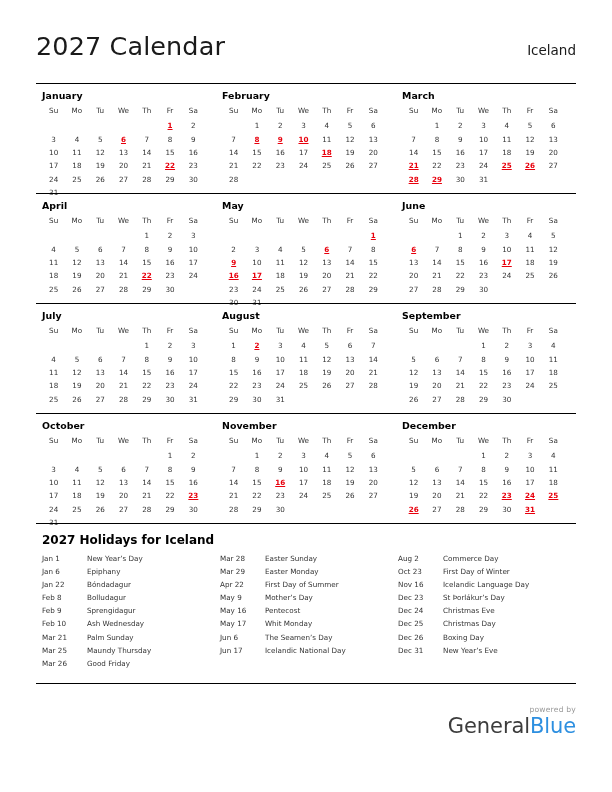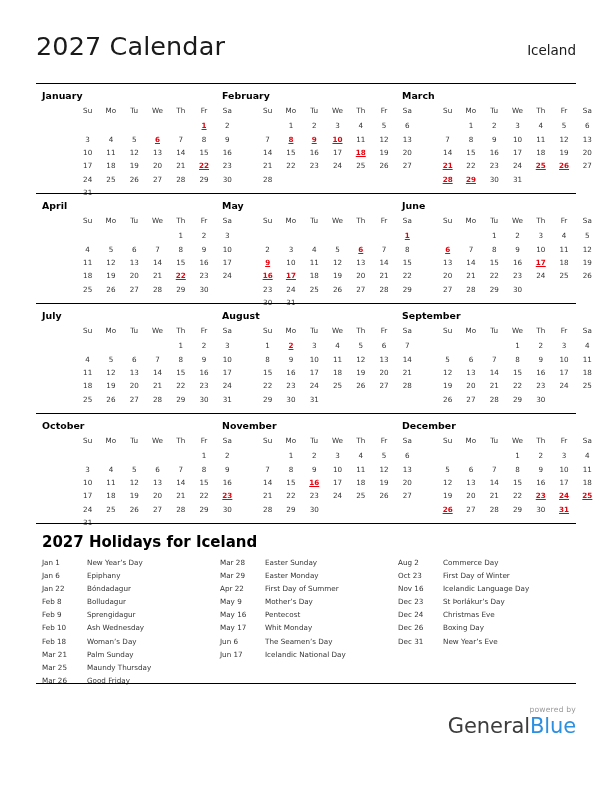--- a/index.html
+++ b/index.html
@@ -72,21 +72,20 @@
     font-size: 9.4px;
     font-weight: bold;
     color: #000000;
     margin: 2px 0 5px 0;
     letter-spacing: 0.05px;
   }
   table.mtable {
     border-collapse: collapse;
     width: 163px;
     table-layout: fixed;
-    margin-left: 34px;
   }
   table.mtable th {
     font-size: 7.2px;
     font-weight: normal;
     color: #333333;
     text-align: center;
     padding: 0 0 4px 0;
     width: 23.2px;
     height: 11px;
   }
@@ -110,21 +109,21 @@
   
   .hol-section {
     position: absolute;
     left: 36px;
     top: 523px;
     width: 540px;
     border-top: 1.1px solid #000000;
     padding-top: 9px;
   }
   .hol-title {
-    font-size: 15px;
+    font-size: 12px;
     font-weight: bold;
     color: #000000;
     margin: 0 0 7px 6px;
   }
   .hol-cols {
     display: flex;
     margin-left: 6px;
   }
   .hol-col { width: 180px; }
   .hol-row {
@@ -998,24 +997,20 @@
           </div>
           <div class="hol-row">
             <div class="hol-date">Feb 9</div>
             <div class="hol-name">Sprengidagur</div>
           </div>
           <div class="hol-row">
             <div class="hol-date">Feb 10</div>
             <div class="hol-name">Ash Wednesday</div>
           </div>
           <div class="hol-row">
-            <div class="hol-date">Feb 18</div>
-            <div class="hol-name">Woman’s Day</div>
-          </div>
-          <div class="hol-row">
             <div class="hol-date">Mar 21</div>
             <div class="hol-name">Palm Sunday</div>
           </div>
           <div class="hol-row">
             <div class="hol-date">Mar 25</div>
             <div class="hol-name">Maundy Thursday</div>
           </div>
           <div class="hol-row">
             <div class="hol-date">Mar 26</div>
             <div class="hol-name">Good Friday</div>
@@ -1068,20 +1063,24 @@
             <div class="hol-date">Nov 16</div>
             <div class="hol-name">Icelandic Language Day</div>
           </div>
           <div class="hol-row">
             <div class="hol-date">Dec 23</div>
             <div class="hol-name">St Þorlákur’s Day</div>
           </div>
           <div class="hol-row">
             <div class="hol-date">Dec 24</div>
             <div class="hol-name">Christmas Eve</div>
+          </div>
+          <div class="hol-row">
+            <div class="hol-date">Dec 25</div>
+            <div class="hol-name">Christmas Day</div>
           </div>
           <div class="hol-row">
             <div class="hol-date">Dec 26</div>
             <div class="hol-name">Boxing Day</div>
           </div>
           <div class="hol-row">
             <div class="hol-date">Dec 31</div>
             <div class="hol-name">New Year’s Eve</div>
           </div>
         </div>

